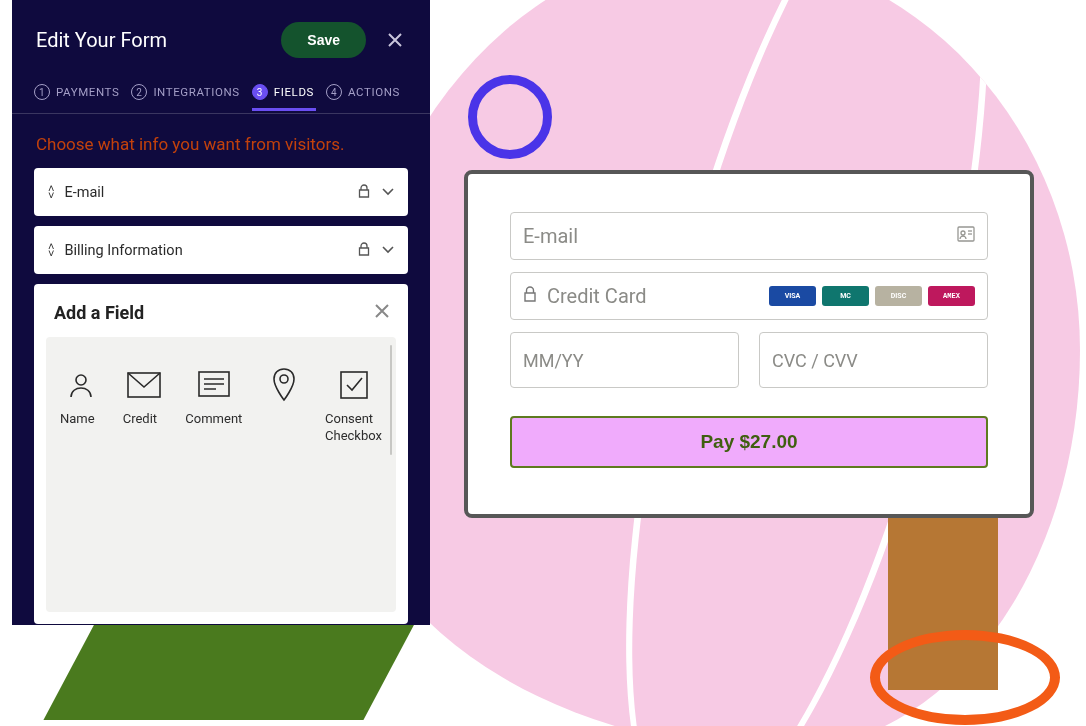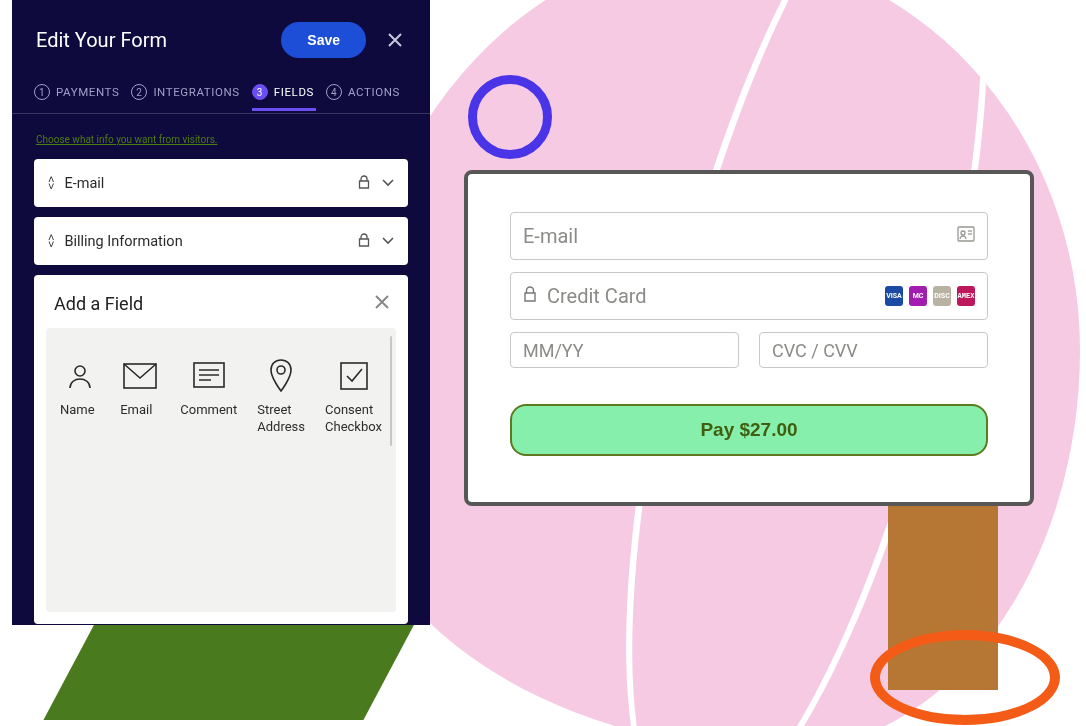--- a/index.html
+++ b/index.html
@@ -81,21 +81,21 @@
     display: flex;
     align-items: center;
     padding: 22px 24px 22px 24px;
   }
   .editor-title {
     flex: 1;
     font-size: 20px;
     font-weight: 400;
   }
   .save-btn {
-    background: #1d4ed8;
+    background: #14532d;
     color: #fff;
     border: none;
     border-radius: 22px;
     padding: 10px 26px;
     font-size: 14px;
     font-weight: 600;
     cursor: pointer;
     margin-right: 18px;
   }
   .close-x {
@@ -142,23 +142,22 @@
     font-size: 10px;
   }
   .tab.active .num {
     background: #6a4ef2;
     border-color: #6a4ef2;
     color: #fff;
   }
 
   .subhead {
     padding: 20px 24px 14px 24px;
-    font-size: 10px;
-    color: #4d7c0f;
-    text-decoration: underline;
+    font-size: 17px;
+    color: #c2410c;
   }
 
   .field-row {
     background: #fff;
     color: #2a2a2a;
     margin: 0 22px 10px 22px;
     border-radius: 4px;
     height: 48px;
     display: flex;
     align-items: center;
@@ -186,21 +185,21 @@
     flex: 1;
     display: flex;
     flex-direction: column;
     overflow: hidden;
   }
   .add-head {
     display: flex;
     align-items: center;
     padding: 18px 18px 14px 20px;
   }
-  .add-head .t { flex: 1; font-size: 18px; font-weight: 400; }
+  .add-head .t { flex: 1; font-size: 18px; font-weight: 700; }
   .add-grid-wrap {
     background: #f2f2f0;
     margin: 0 12px 12px 12px;
     border-radius: 4px;
     padding: 26px 8px 18px 8px;
     flex: 1;
     position: relative;
   }
   .add-grid-wrap::after{
     content:"";
@@ -255,40 +254,40 @@
     font-size: 20px;
     margin-bottom: 12px;
     background: #fff;
   }
   .pc-input .ph { flex: 1; }
   .pc-row3 {
     display: flex;
     gap: 20px;
     margin-bottom: 28px;
   }
-  .pc-row3 .pc-input { margin-bottom: 8px; flex: 1; height: 36px; font-size: 18px; }
+  .pc-row3 .pc-input { margin-bottom: 0; flex: 1; height: 56px; font-size: 18px; }
   .cc-lock { margin-right: 10px; color: #777; font-size: 16px; }
   .cc-badges { display: flex; gap: 6px; }
   .cc-badges span {
-    width: 18px; height: 20px; border-radius: 3px;
+    width: 47px; height: 20px; border-radius: 3px;
     display: inline-flex; align-items:center; justify-content:center;
     font-size: 7px; font-weight: 700; color: #fff;
   }
   .v { background: #1a4aa3; }
-  .m { background: #a21caf; }
+  .m { background: #0f766e; }
   .d { background: #b7b2a1; color: #3a3a3a; }
   .a { background: #be185d; font-family: Liberation Mono, monospace; }
   .ctc-icon { color: #979793; font-size: 16px; }
 
   .pay-btn {
     width: 100%;
     height: 52px;
     border: 2px solid #5e7a1f;
-    background: #86efac;
-    border-radius: 16px;
+    background: #f0abfc;
+    border-radius: 4px;
     color: #3f5f0f;
     font-size: 19px;
     font-weight: 700;
     cursor: pointer;
   }
 </style>
 </head>
 <body>
 
 <div class="bg-pink"></div>
@@ -387,21 +386,21 @@
           <div class="lbl">Name</div>
         </div>
 
         <div class="field-opt">
           <div class="ic">
             <svg width="34" height="26" viewBox="0 0 34 26">
                 <rect x="1" y="1" width="32" height="24"></rect>
                 <path d="M1 1 L17 15 L33 1"></path>
               </svg>
           </div>
-          <div class="lbl">Email</div>
+          <div class="lbl">Credit</div>
         </div>
 
 
         <div class="field-opt">
           <div class="ic">
             <svg width="32" height="28" viewBox="0 0 32 28">
                 <rect x="1" y="1" width="30" height="24"></rect>
                 <line x1="6" y1="8" x2="26" y2="8"></line>
                 <line x1="6" y1="13" x2="26" y2="13"></line>
                 <line x1="6" y1="18" x2="18" y2="18"></line>
@@ -410,21 +409,20 @@
           <div class="lbl">Comment</div>
         </div>
 
         <div class="field-opt">
           <div class="ic">
             <svg width="24" height="34" viewBox="0 0 24 34">
                 <path d="M12 1 c6 0 10 4 10 10 0 8-10 21-10 21 s-10-13-10-21 c0-6 4-10 10-10 z"></path>
                 <circle cx="12" cy="11" r="4"></circle>
               </svg>
           </div>
-          <div class="lbl">Street<br>Address</div>
         </div>
 
         <div class="field-opt">
           <div class="ic">
             <svg width="30" height="30" viewBox="0 0 30 30">
                 <rect x="2" y="2" width="26" height="26"></rect>
                 <path d="M8 15 l5 5 l10-12"></path>
               </svg>
           </div>
           <div class="lbl">Consent<br>Checkbox</div>

